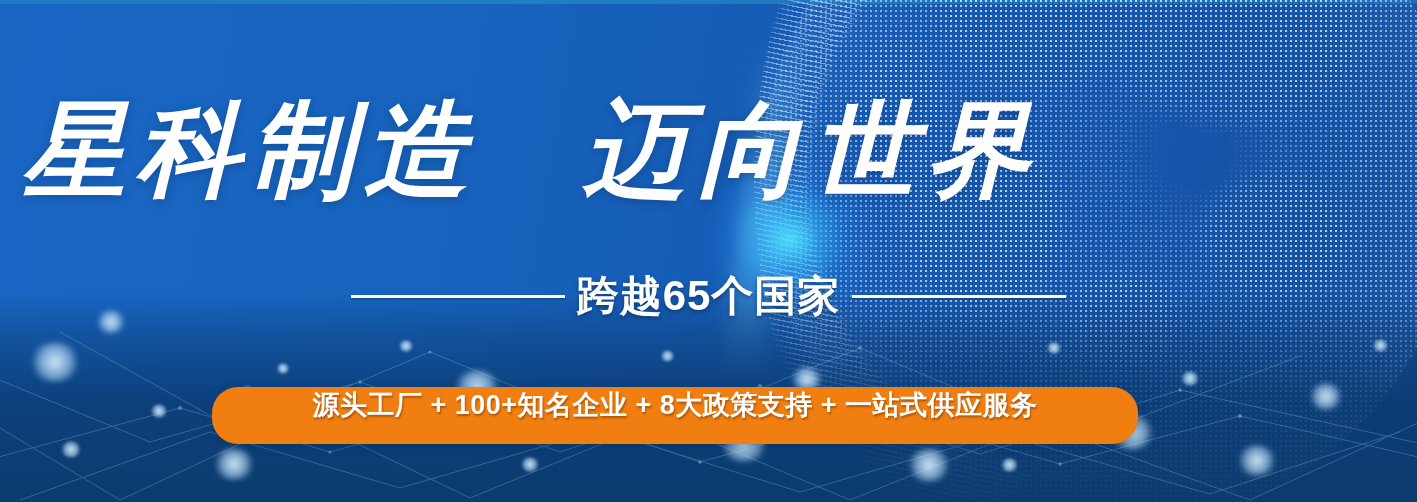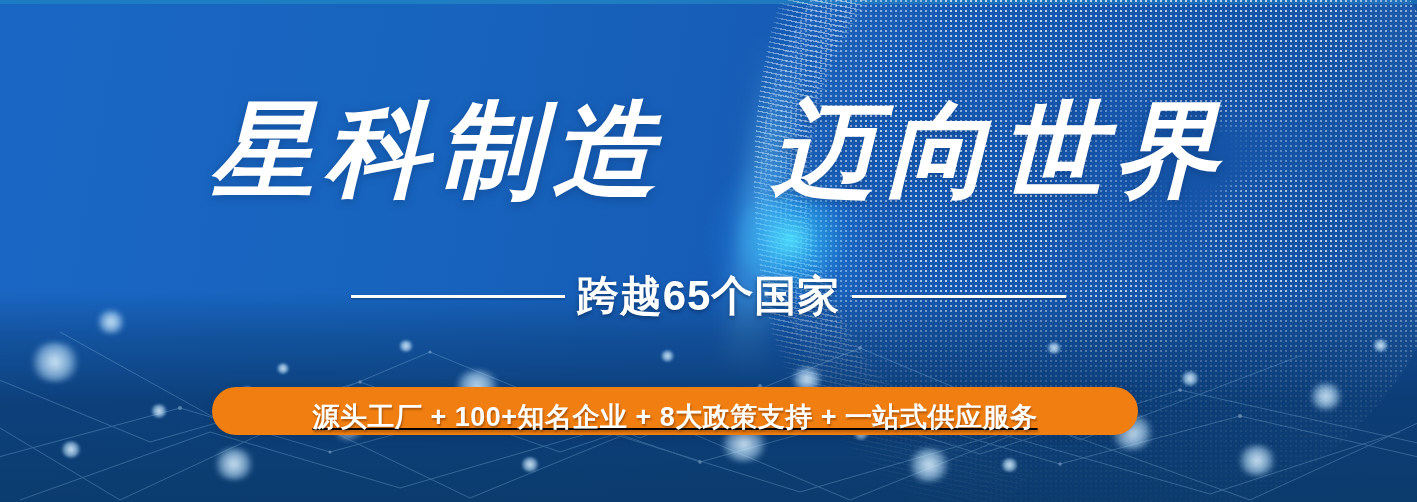--- a/index.html
+++ b/index.html
@@ -115,21 +115,20 @@
     position:absolute;border-radius:50%;
     background:radial-gradient(circle, rgba(222,242,255,.92) 0%, rgba(190,228,255,.55) 45%, rgba(160,210,255,0) 72%);
     filter:blur(2.5px);
   }
   .bk.s{filter:blur(1.2px);}
 
   
   .title{
     position:absolute;
     left:0; right:0; top:96px;
-    text-align:center;
     color:#ffffff;
     font-family:"Liberation Serif","DejaVu Serif",serif;
     font-size:104px;
     line-height:1.05;
     font-weight:700;
     font-style:italic;
     letter-spacing:10px;
     white-space:nowrap;
     text-shadow:0 2px 10px rgba(8,40,90,.35);
     margin-left:22px;
@@ -150,26 +149,25 @@
     font-size:42px;
     font-weight:700;
     letter-spacing:1px;
     white-space:nowrap;
     text-shadow:0 2px 4px rgba(6,32,70,.55);
   }
 
   .badge{
     position:absolute;
     left:212px; top:387px;
-    width:926px; height:48px;
+    width:926px; height:57px;
     background:#f07e10;
     border-radius:26px;
-    display:flex;align-items:flex-end;justify-content:center;
+    display:flex;align-items:flex-start;justify-content:center;
     box-shadow:0 3px 10px rgba(10,40,80,.30);
-    text-decoration:underline;
   }
   .badge-text{
     color:#ffffff;
     font-size:27px;
     font-weight:700;
     letter-spacing:.5px;
     white-space:nowrap;
     text-shadow:1px 2px 2px rgba(120,55,0,.55);
   }
 </style>

